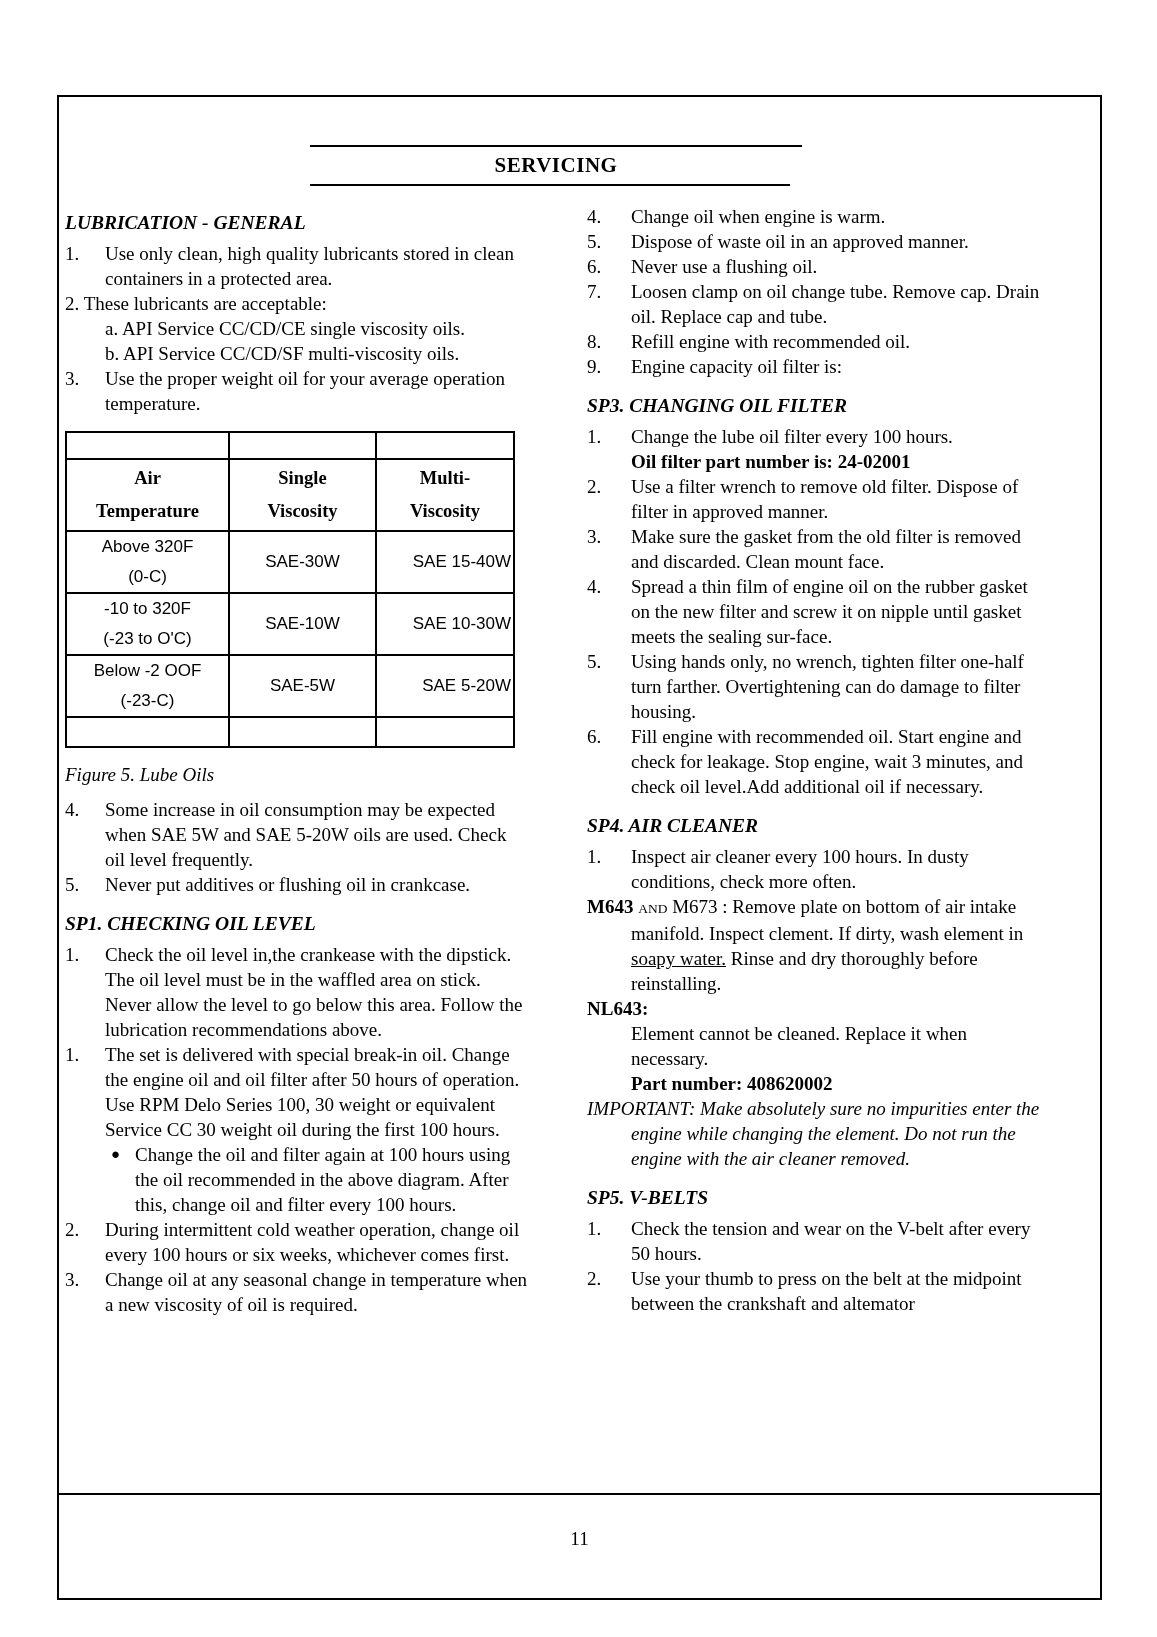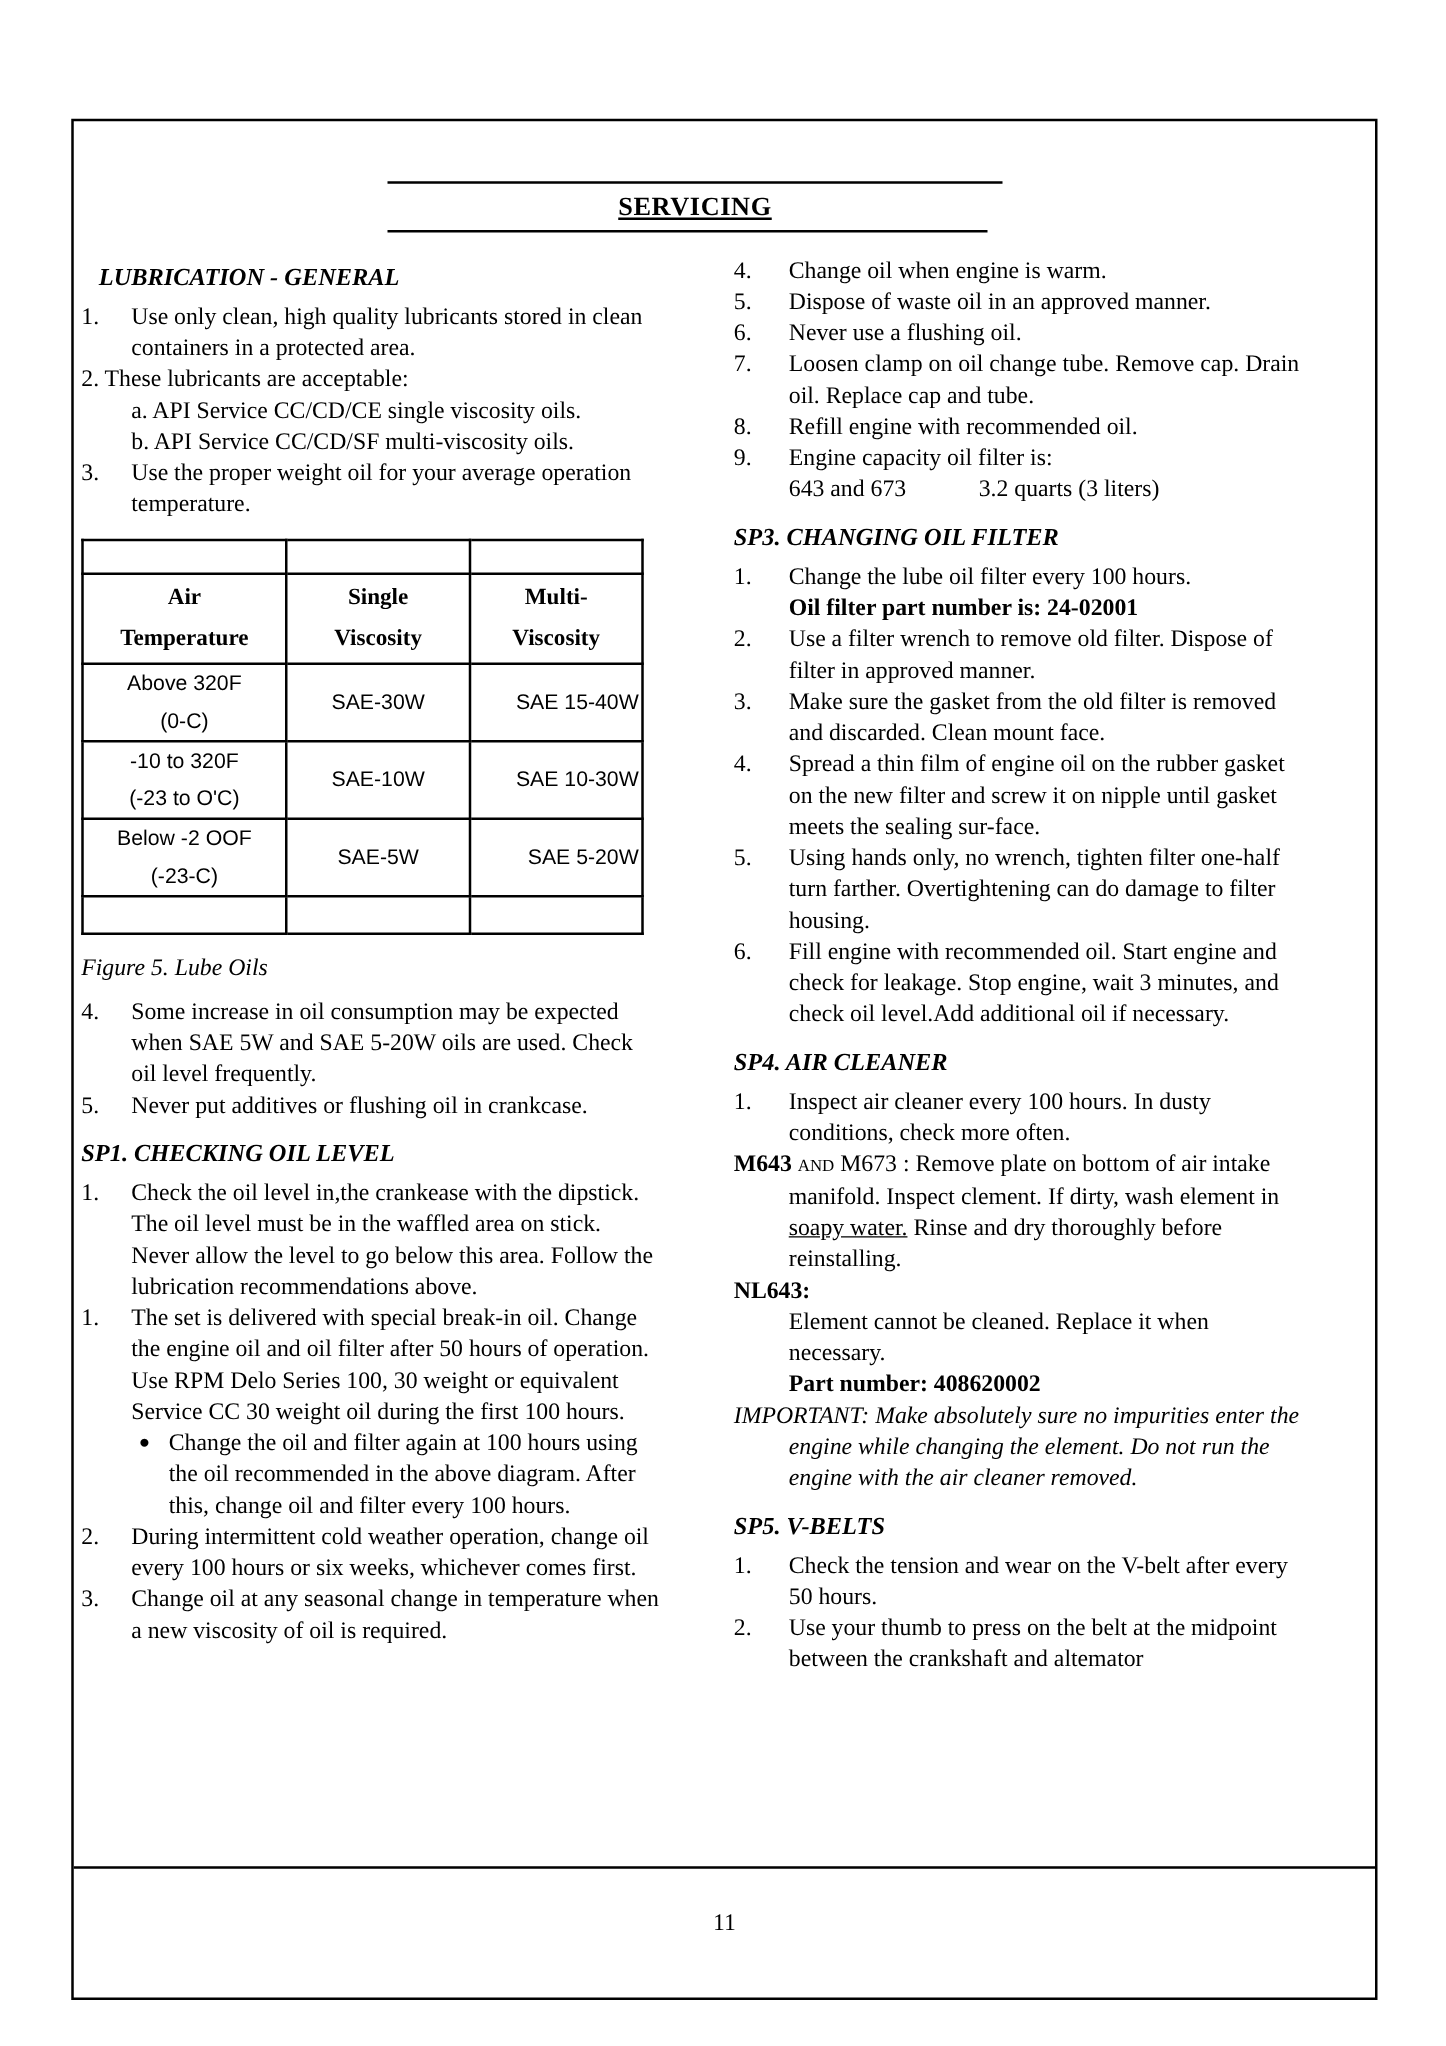--- a/index.html
+++ b/index.html
@@ -16,27 +16,26 @@
     border: 2px solid #000;
   }
   .title-block { width: 492px; margin: 48px 0 0 251px; text-align: center; }
   .rule { border-top: 2px solid #000; height: 0; }
   .rule-top { width: 492px; }
   .rule-bottom { width: 480px; }
   .title {
     font-size: 21px; font-weight: bold; letter-spacing: 0.5px;
     margin: 6px 0 7px 0; line-height: 24px;
     font-family: "Liberation Serif", serif;
-    text-decoration: underline;
   }
   .columns { display: flex; margin-top: 18px; padding-left: 6px; }
   .col-left { width: 466px; }
   .col-right { width: 460px; margin-left: 56px; }
   .heading { font-size: 19.5px; font-weight: bold; font-style: italic; margin: 14px 0 6px 0; line-height: 25px; }
-  .col-left > .heading:first-child { margin-top: 6px; margin-left: 14px; }
+  .col-left > .heading:first-child { margin-top: 6px; }
   .li { display: flex; }
   .num { flex: none; width: 40px; }
   .col-right .num { width: 44px; }
   .txt { flex: 1; }
   .sub { padding-left: 40px; }
   .block { display: block; }
   .bold { font-weight: bold; }
   .italic { font-style: italic; }
   .underline { text-decoration: underline; }
   .small-caps { font-size: 13.5px; }
@@ -208,21 +207,20 @@
         <span class="txt">Loosen clamp on oil change tube. Remove cap. Drain oil. Replace cap and tube.</span>
       </div>
       <div class="li">
         <span class="num">8.</span>
         <span class="txt">Refill engine with recommended oil.</span>
       </div>
       <div class="li">
         <span class="num">9.</span>
         <span class="txt">
           <span class="block">Engine capacity oil filter is:</span>
-          <span class="block"><span>643 and 673</span><span class="cap">3.2 quarts (3 liters)</span></span>
         </span>
       </div>
 
       <h2 class="heading">SP3. CHANGING OIL FILTER</h2>
       <div class="li">
         <span class="num">1.</span>
         <span class="txt">
           <span class="block">Change the lube oil filter every 100 hours.</span>
           <span class="block bold">Oil filter part number is: 24-02001</span>
         </span>

